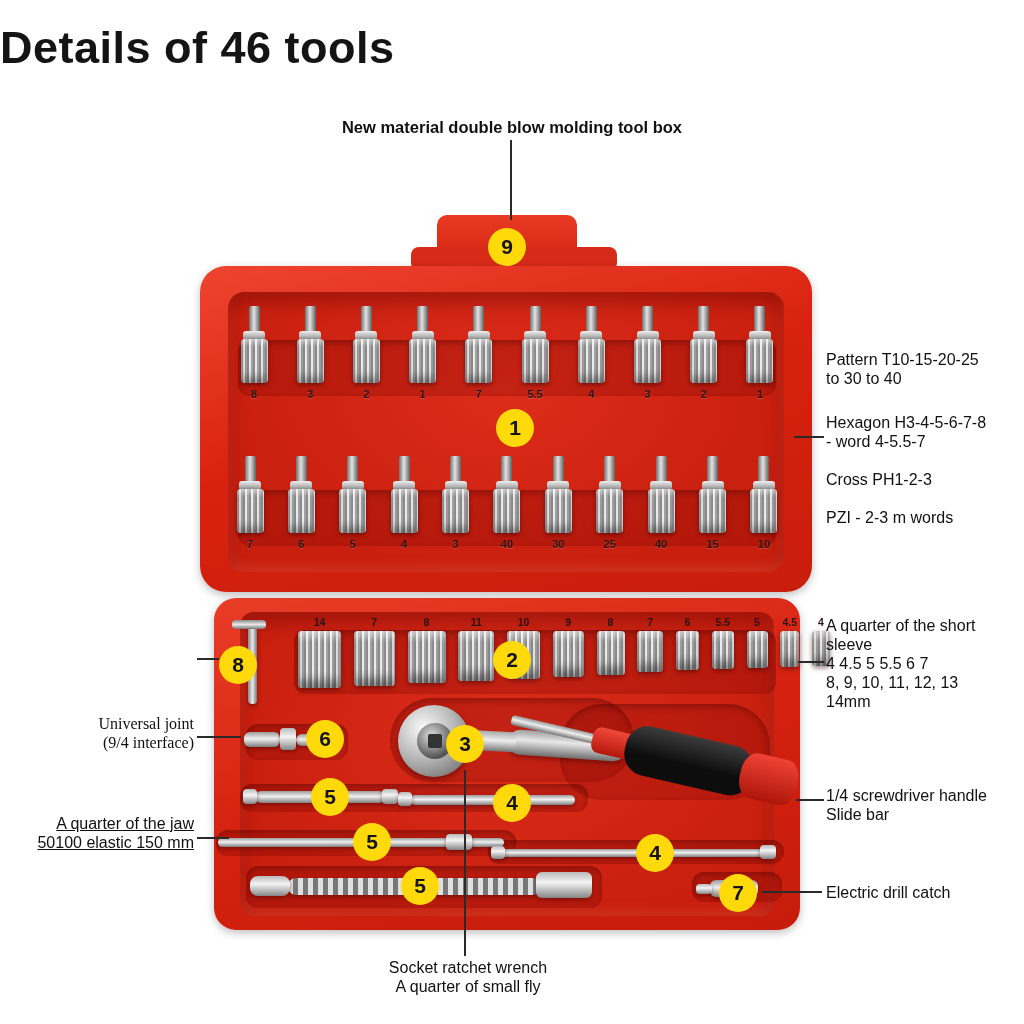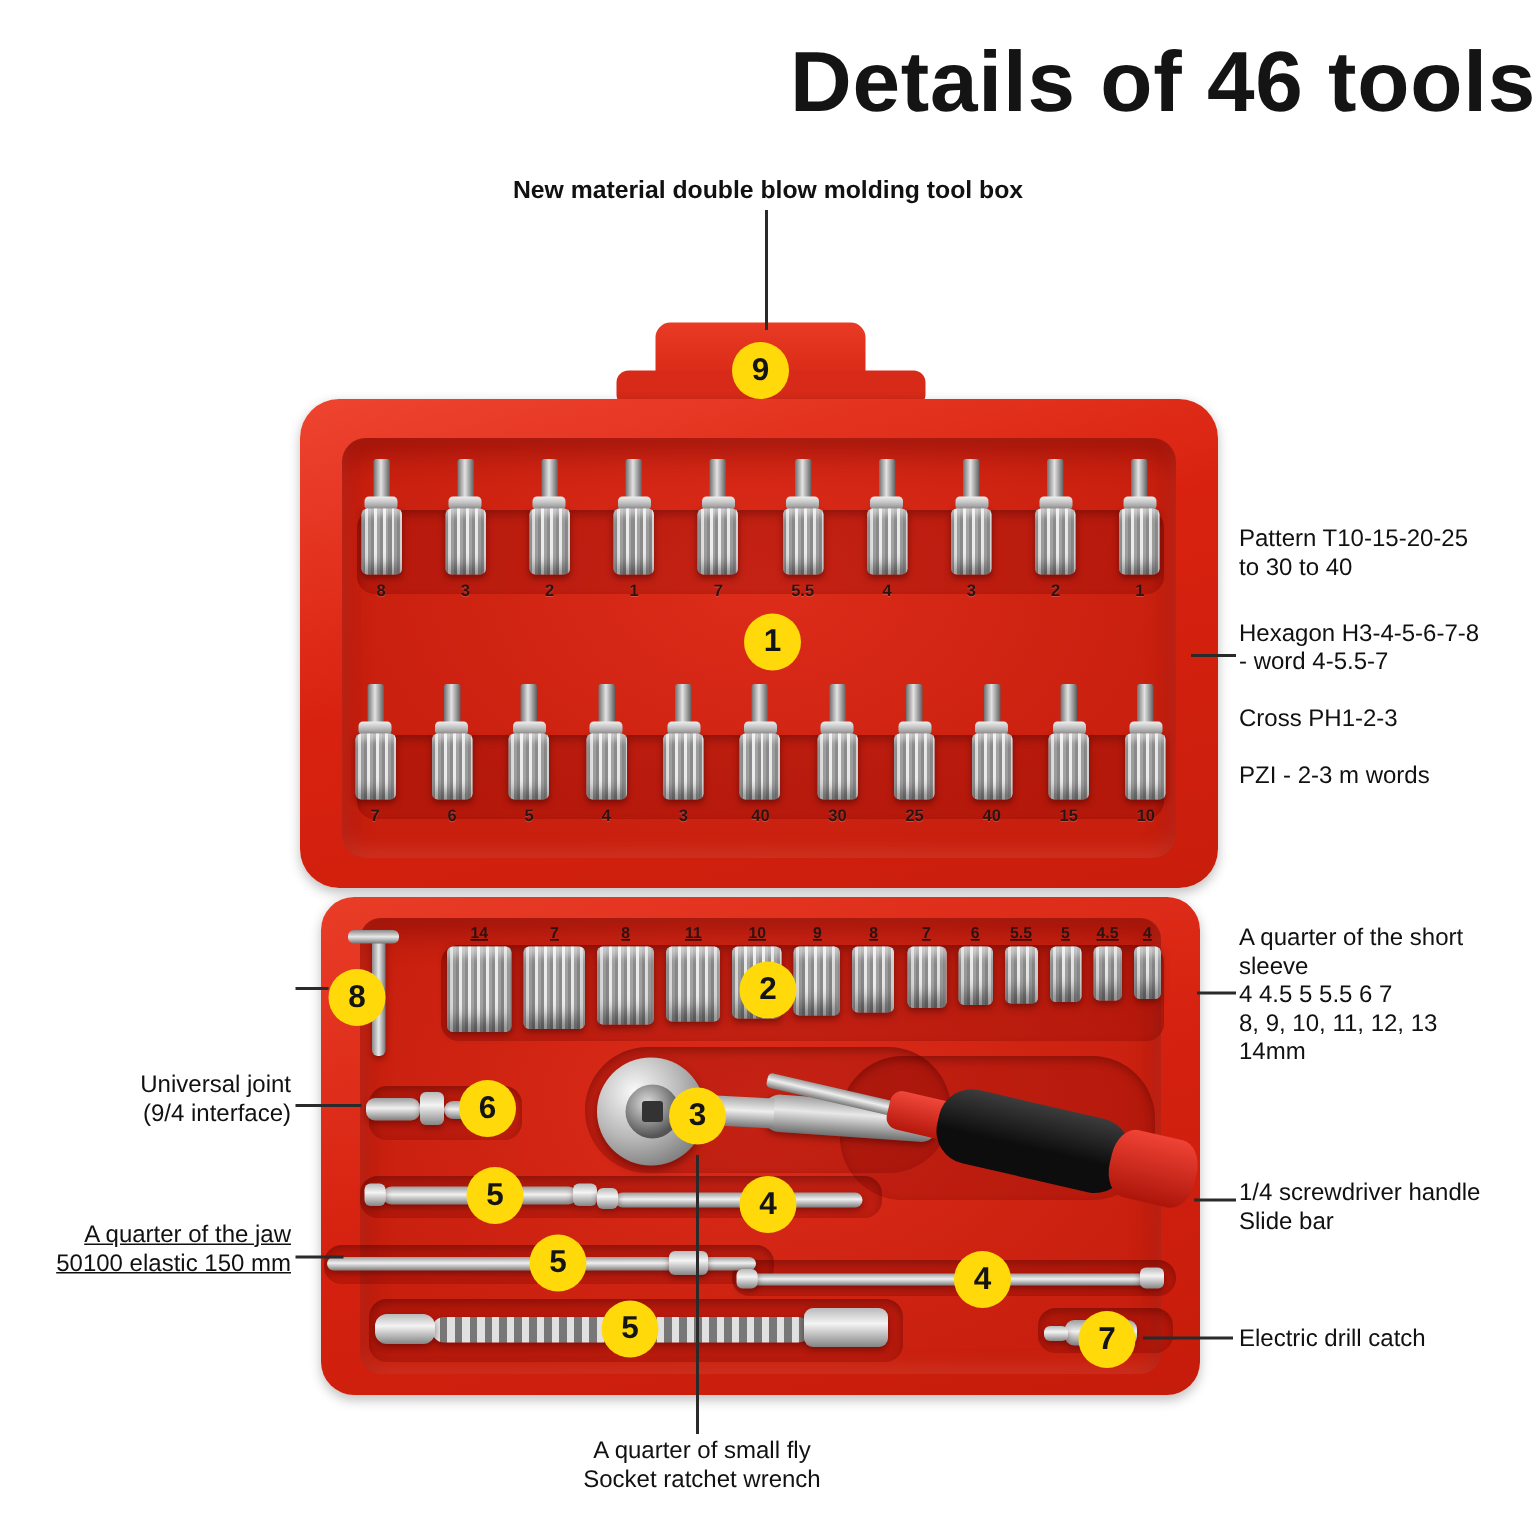--- a/index.html
+++ b/index.html
@@ -1,21 +1,21 @@
 <!DOCTYPE html>
 <html><head>
 <meta charset="utf-8">
 <style>
   * { margin:0; padding:0; box-sizing:border-box; }
   html,body { width:1024px; height:1024px; }
   body { background:#ffffff; font-family:"Liberation Sans", sans-serif; position:relative; overflow:hidden; }
   #scene { position:absolute; inset:0; }
 
-  .title { position:absolute; top:22px; left:0; width:100%; text-align:right;
-           font-size:57px; font-weight:600; color:#141414; letter-spacing:.5px; }
+  .title { position:absolute; top:22px; left:0; width:100%; text-align:left;
+           font-size:45px; font-weight:600; color:#141414; letter-spacing:.5px; }
   .top-callout { position:absolute; top:118px; left:0; width:100%; text-align:center;
                  font-size:16.5px; color:#111;font-weight:bold; }
 
   .hline { position:absolute; height:2px; background:#2a2a2a; z-index:20; }
   .vline { position:absolute; width:2px; background:#2a2a2a; z-index:20; }
 
   .badge { position:absolute; width:38px; height:38px; border-radius:50%;
            background:#ffd90a; color:#141414; display:flex; align-items:center;
            justify-content:center; font-size:21px; font-weight:bold; z-index:30; }
 
@@ -51,22 +51,22 @@
              background:linear-gradient(90deg,#6f6f6f,#e3e3e3 45%,#5f5f5f); }
   .bit-collar { width:22px; height:9px; margin-top:-1px; border-radius:3px;
                 background:linear-gradient(180deg,#efefef,#8d8d8d); }
   .bit-body { width:27px; height:44px; margin-top:-1px; border-radius:4px;
               background:repeating-linear-gradient(90deg,#8b8b8b 0 2px,#ececec 2px 4px,#a2a2a2 4px 6px);
               box-shadow:inset 0 4px 5px rgba(255,255,255,.5), inset 0 -6px 8px rgba(0,0,0,.35), 0 2px 4px rgba(60,0,0,.5); }
   .bit-label { margin-top:5px; font-size:11px; font-weight:bold; color:#2a1310;
                text-shadow:0 1px 0 rgba(255,255,255,.18); }
 
   
-  #sockets-row { position:absolute; left:298px; top:616px; width:476px; display:flex;
-                 justify-content:space-between; align-items:flex-start; z-index:5;text-decoration:underline; }
+  #sockets-row { position:absolute; left:298px; top:616px; width:532px; display:flex;
+                 justify-content:space-between; align-items:flex-start; z-index:5; }
   .socket-item { display:flex; flex-direction:column; align-items:center; }
   .socket-label { font-size:10.5px; font-weight:bold; color:#2a1310; margin-bottom:3px; }
   .socket-body { border-radius:4px;
               background:repeating-linear-gradient(90deg,#8b8b8b 0 2px,#ececec 2px 4px,#a2a2a2 4px 6px);
               box-shadow:inset 0 6px 6px rgba(255,255,255,.5), inset 0 -8px 10px rgba(0,0,0,.4), 0 2px 5px rgba(60,0,0,.5); }
 
   
   .rod  { position:absolute; border-radius:6px; z-index:5;
           background:linear-gradient(180deg,#9c9c9c,#f0f0f0 45%,#7d7d7d);
           box-shadow:0 2px 4px rgba(60,0,0,.45); }
@@ -403,27 +403,27 @@
     <div>14mm</div>
   </div>
   <div class="callout right-col" style="left:826px; top:786px;">
     <div>1/4 screwdriver handle</div>
     <div>Slide bar</div>
   </div>
   <div class="callout right-col" style="left:826px; top:883px;">
     <div>Electric drill catch</div>
   </div>
 
-  <div class="callout left-col" style="left:8px; top:714px;">
+  <div class="callout left-col" style="left:8px; top:714px;font-family:Liberation Serif, serif;">
     <div>Universal joint</div>
     <div>(9/4 interface)</div>
   </div>
   <div class="callout left-col" style="left:8px; top:814px;text-decoration:underline;">
     <div>A quarter of the jaw</div>
     <div>50100 elastic 150 mm</div>
   </div>
 
   <div class="callout center" style="left:338px; top:958px; width:260px;">
+    <div>Socket ratchet wrench</div>
     <div>A quarter of small fly</div>
-    <div>Socket ratchet wrench</div>
   </div>
 
 </div>
 
 </body></html>

